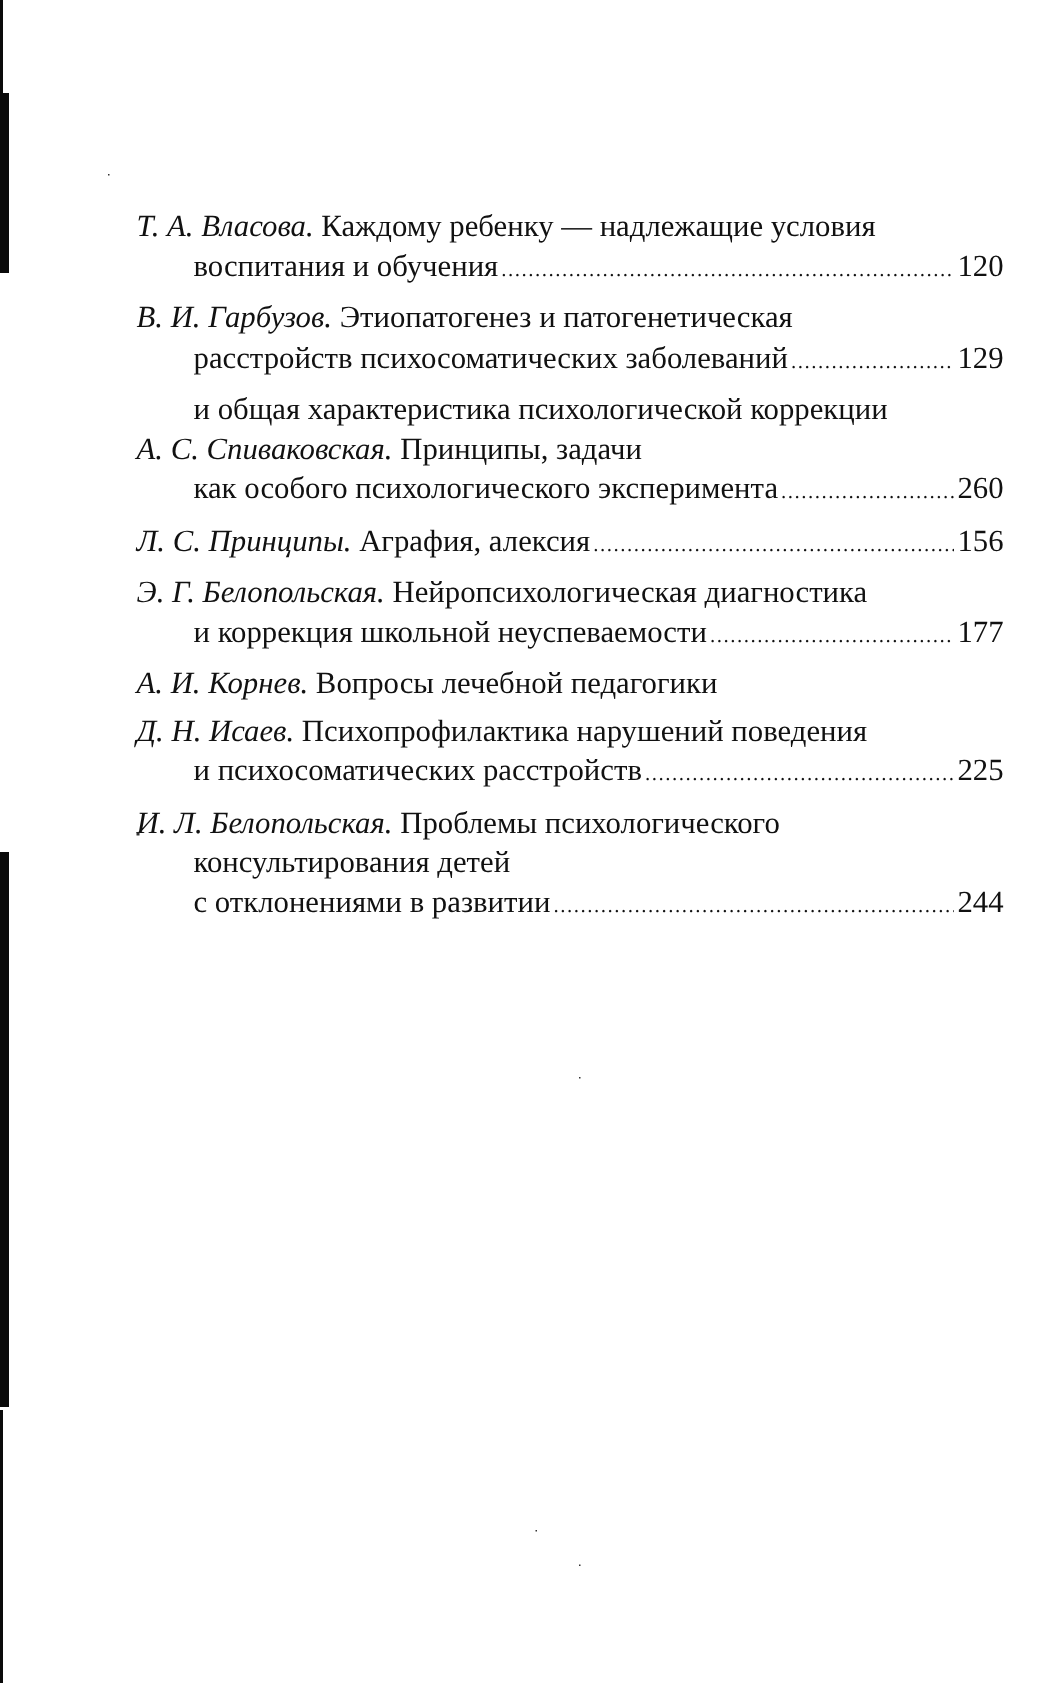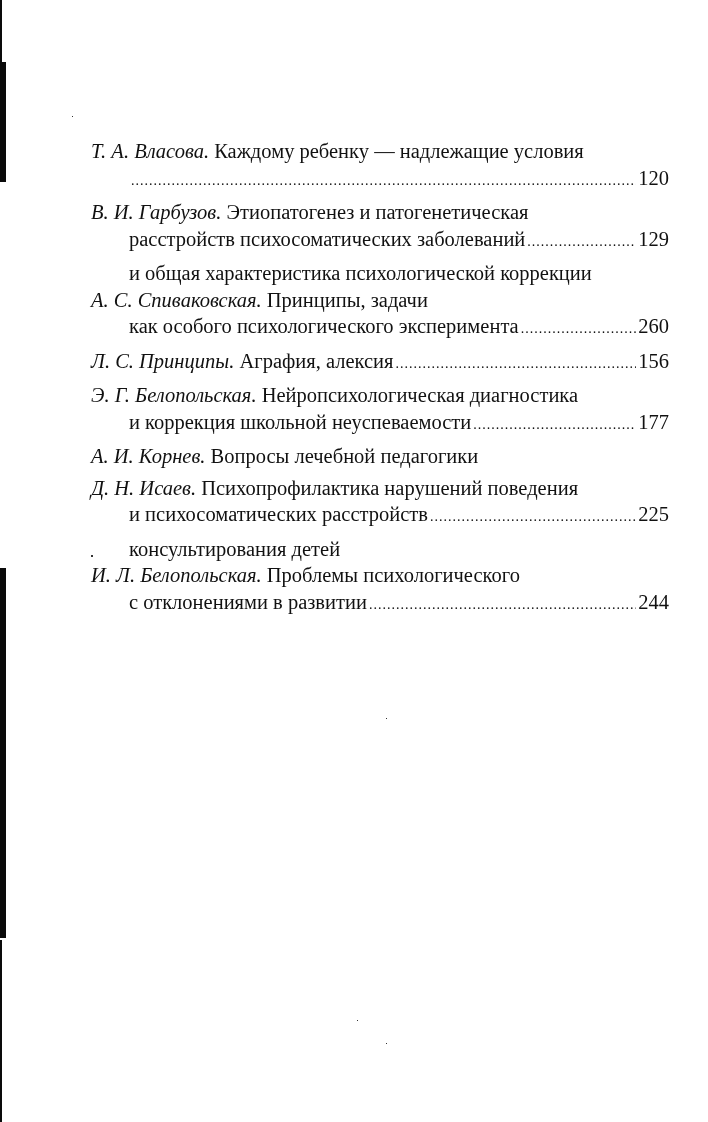--- a/index.html
+++ b/index.html
@@ -30,20 +30,21 @@
 <div class="edge e0"></div>
 <div class="edge e1"></div>
 <div class="edge e2"></div>
 <div class="edge e3"></div>
 
 <div class="toc">
 
   <div class="entry">
     <div class="line"><span class="author">Т. А. Власова.</span> <span>Каждому ребенку — надлежащие условия</span></div>
     <div class="line indent last">
+        <span class="txt">воспитания и обучения</span>
         <span class="leader"></span>
         <span class="page">120</span>
       </div>
   </div>
 
   <div class="entry">
     <div class="line"><span class="author">В. И. Гарбузов.</span> <span>Этиопатогенез и патогенетическая</span></div>
     <div class="line indent last">
         <span class="txt">расстройств психосоматических заболеваний</span>
         <span class="leader"></span>
@@ -85,22 +86,22 @@
   <div class="entry">
     <div class="line"><span class="author">Д. Н. Исаев.</span> <span>Психопрофилактика нарушений поведения</span></div>
     <div class="line indent last">
         <span class="txt">и психосоматических расстройств</span>
         <span class="leader"></span>
         <span class="page">225</span>
       </div>
   </div>
 
   <div class="entry">
+    <div class="line"><span class="author">И. Л. Белопольская.</span> <span>Проблемы психологического</span></div>
     <div class="line indent"><span>консультирования детей</span></div>
-    <div class="line"><span class="author">И. Л. Белопольская.</span> <span>Проблемы психологического</span></div>
     <div class="line indent last">
         <span class="txt">с отклонениями в развитии</span>
         <span class="leader"></span>
         <span class="page">244</span>
       </div>
   </div>
 
 </div>
 
 <div class="speck" style="left:91px; top:555px;"></div>

